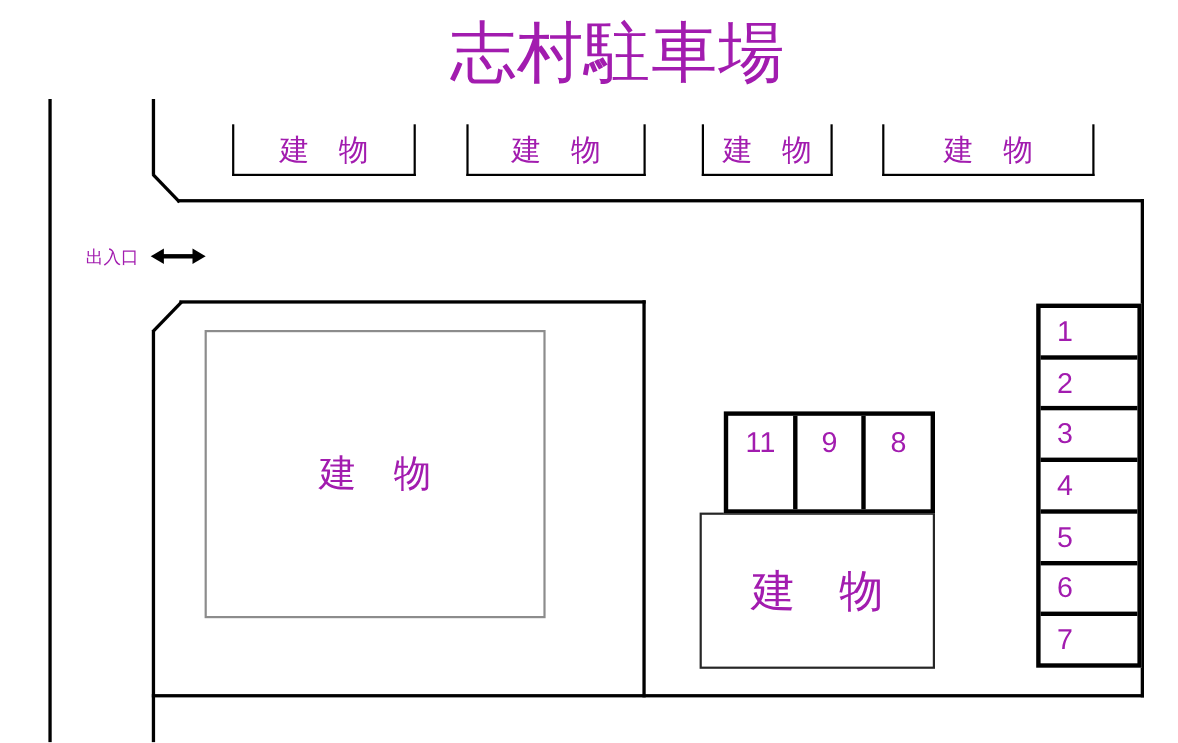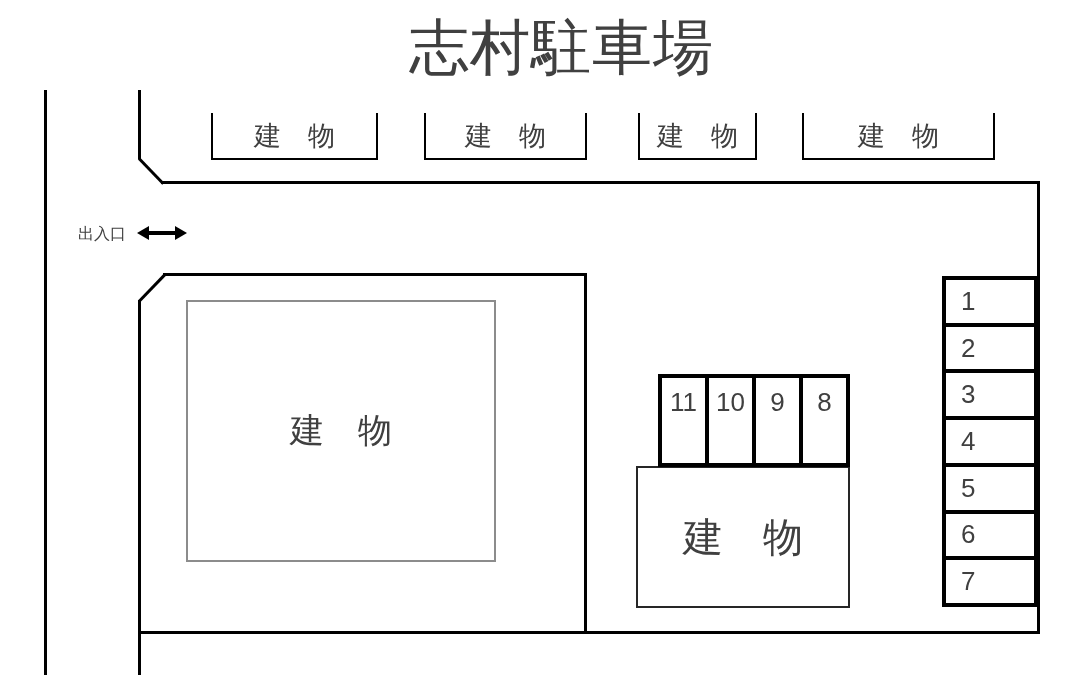--- a/index.html
+++ b/index.html
@@ -1,18 +1,18 @@
 <!DOCTYPE html>
 <html><head>
 <meta charset="utf-8">
 <style>
   html,body { margin:0; padding:0; background:#ffffff; }
   .canvas {
     position:relative; width:1071px; height:675px; background:#ffffff;
-    font-family:"Liberation Sans", sans-serif; color:#404040; overflow:hidden;
+    font-family:"Liberation Sans", sans-serif; color:#a21caf; overflow:hidden;
   }
   .canvas * { box-sizing:border-box; }
 
   .title {
     position:absolute; top:8px; left:0; width:100%;
     text-align:center; text-indent:52px;
     font-size:60px; font-weight:400; letter-spacing:1px; white-space:nowrap;
   }
 
   
@@ -115,23 +115,20 @@
 
   <div class="midb">
     <span>建　物</span>
   </div>
 
   <div class="mrow">
     <div class="cell">
       <span>11</span>
     </div>
     <div class="cell">
-      <span>10</span>
-    </div>
-    <div class="cell">
       <span>9</span>
     </div>
     <div class="cell">
       <span>8</span>
     </div>
   </div>
 
   <div class="rcol">
     <div class="cell">
       <span>1</span>

